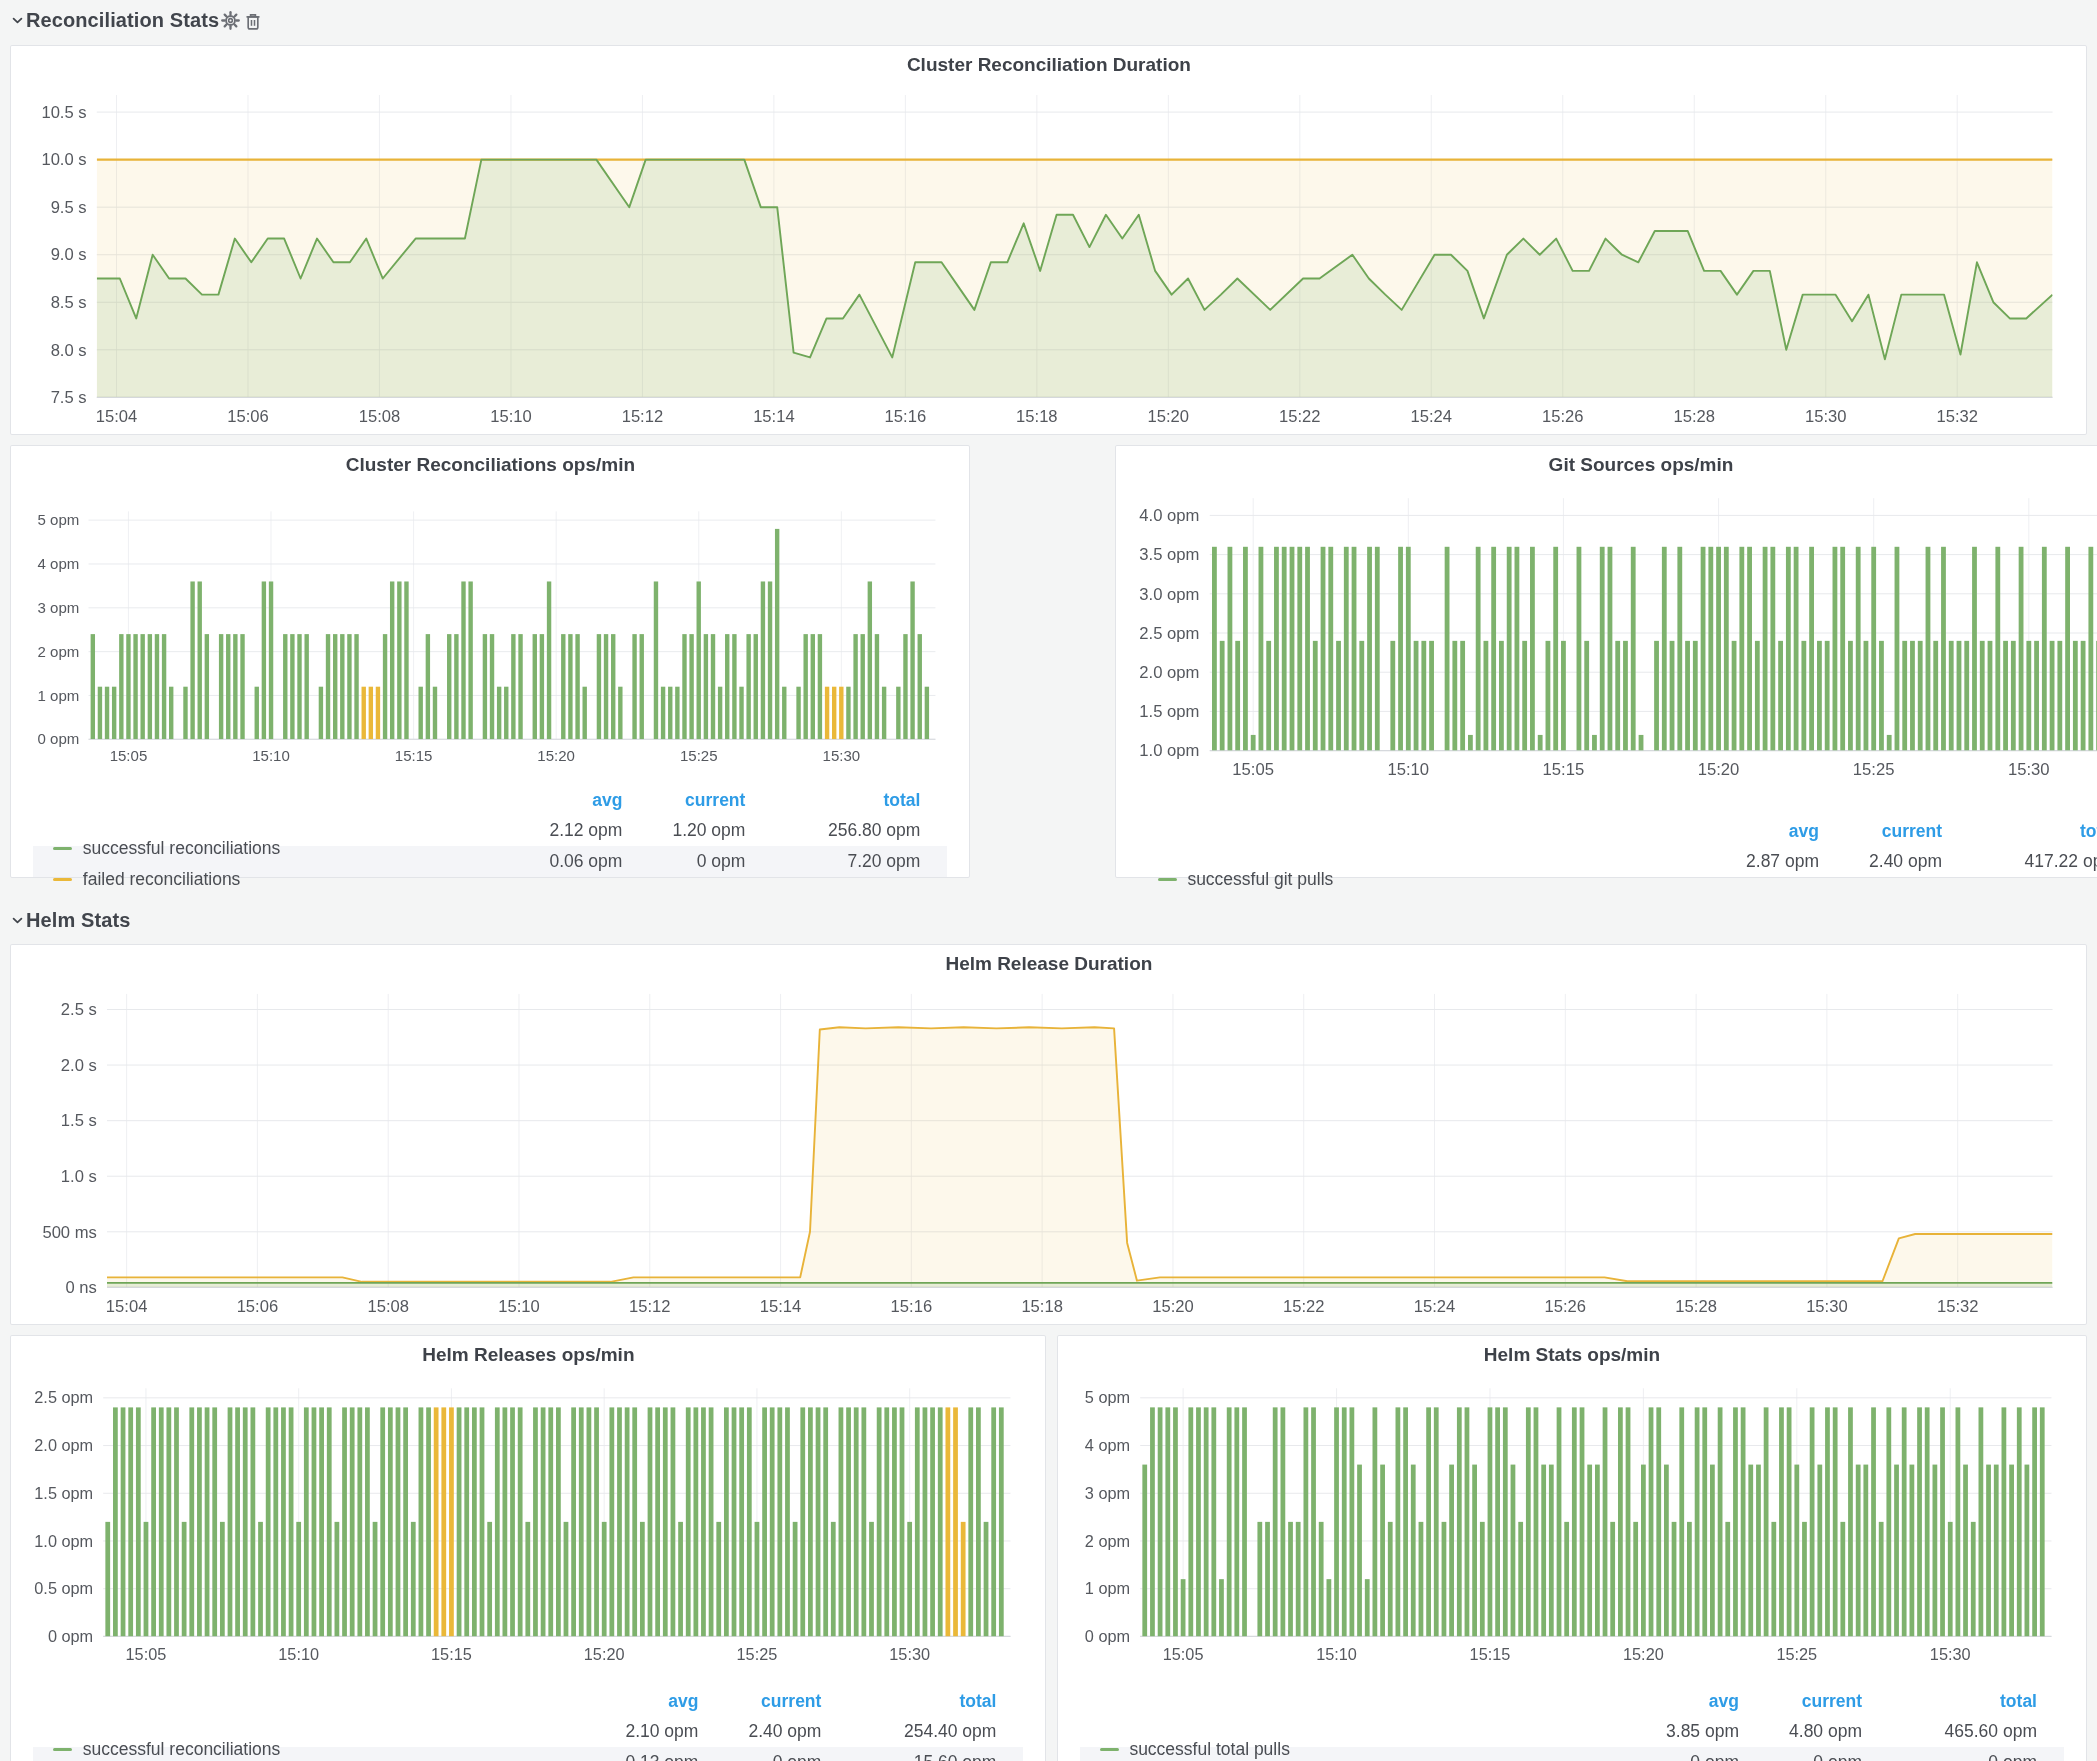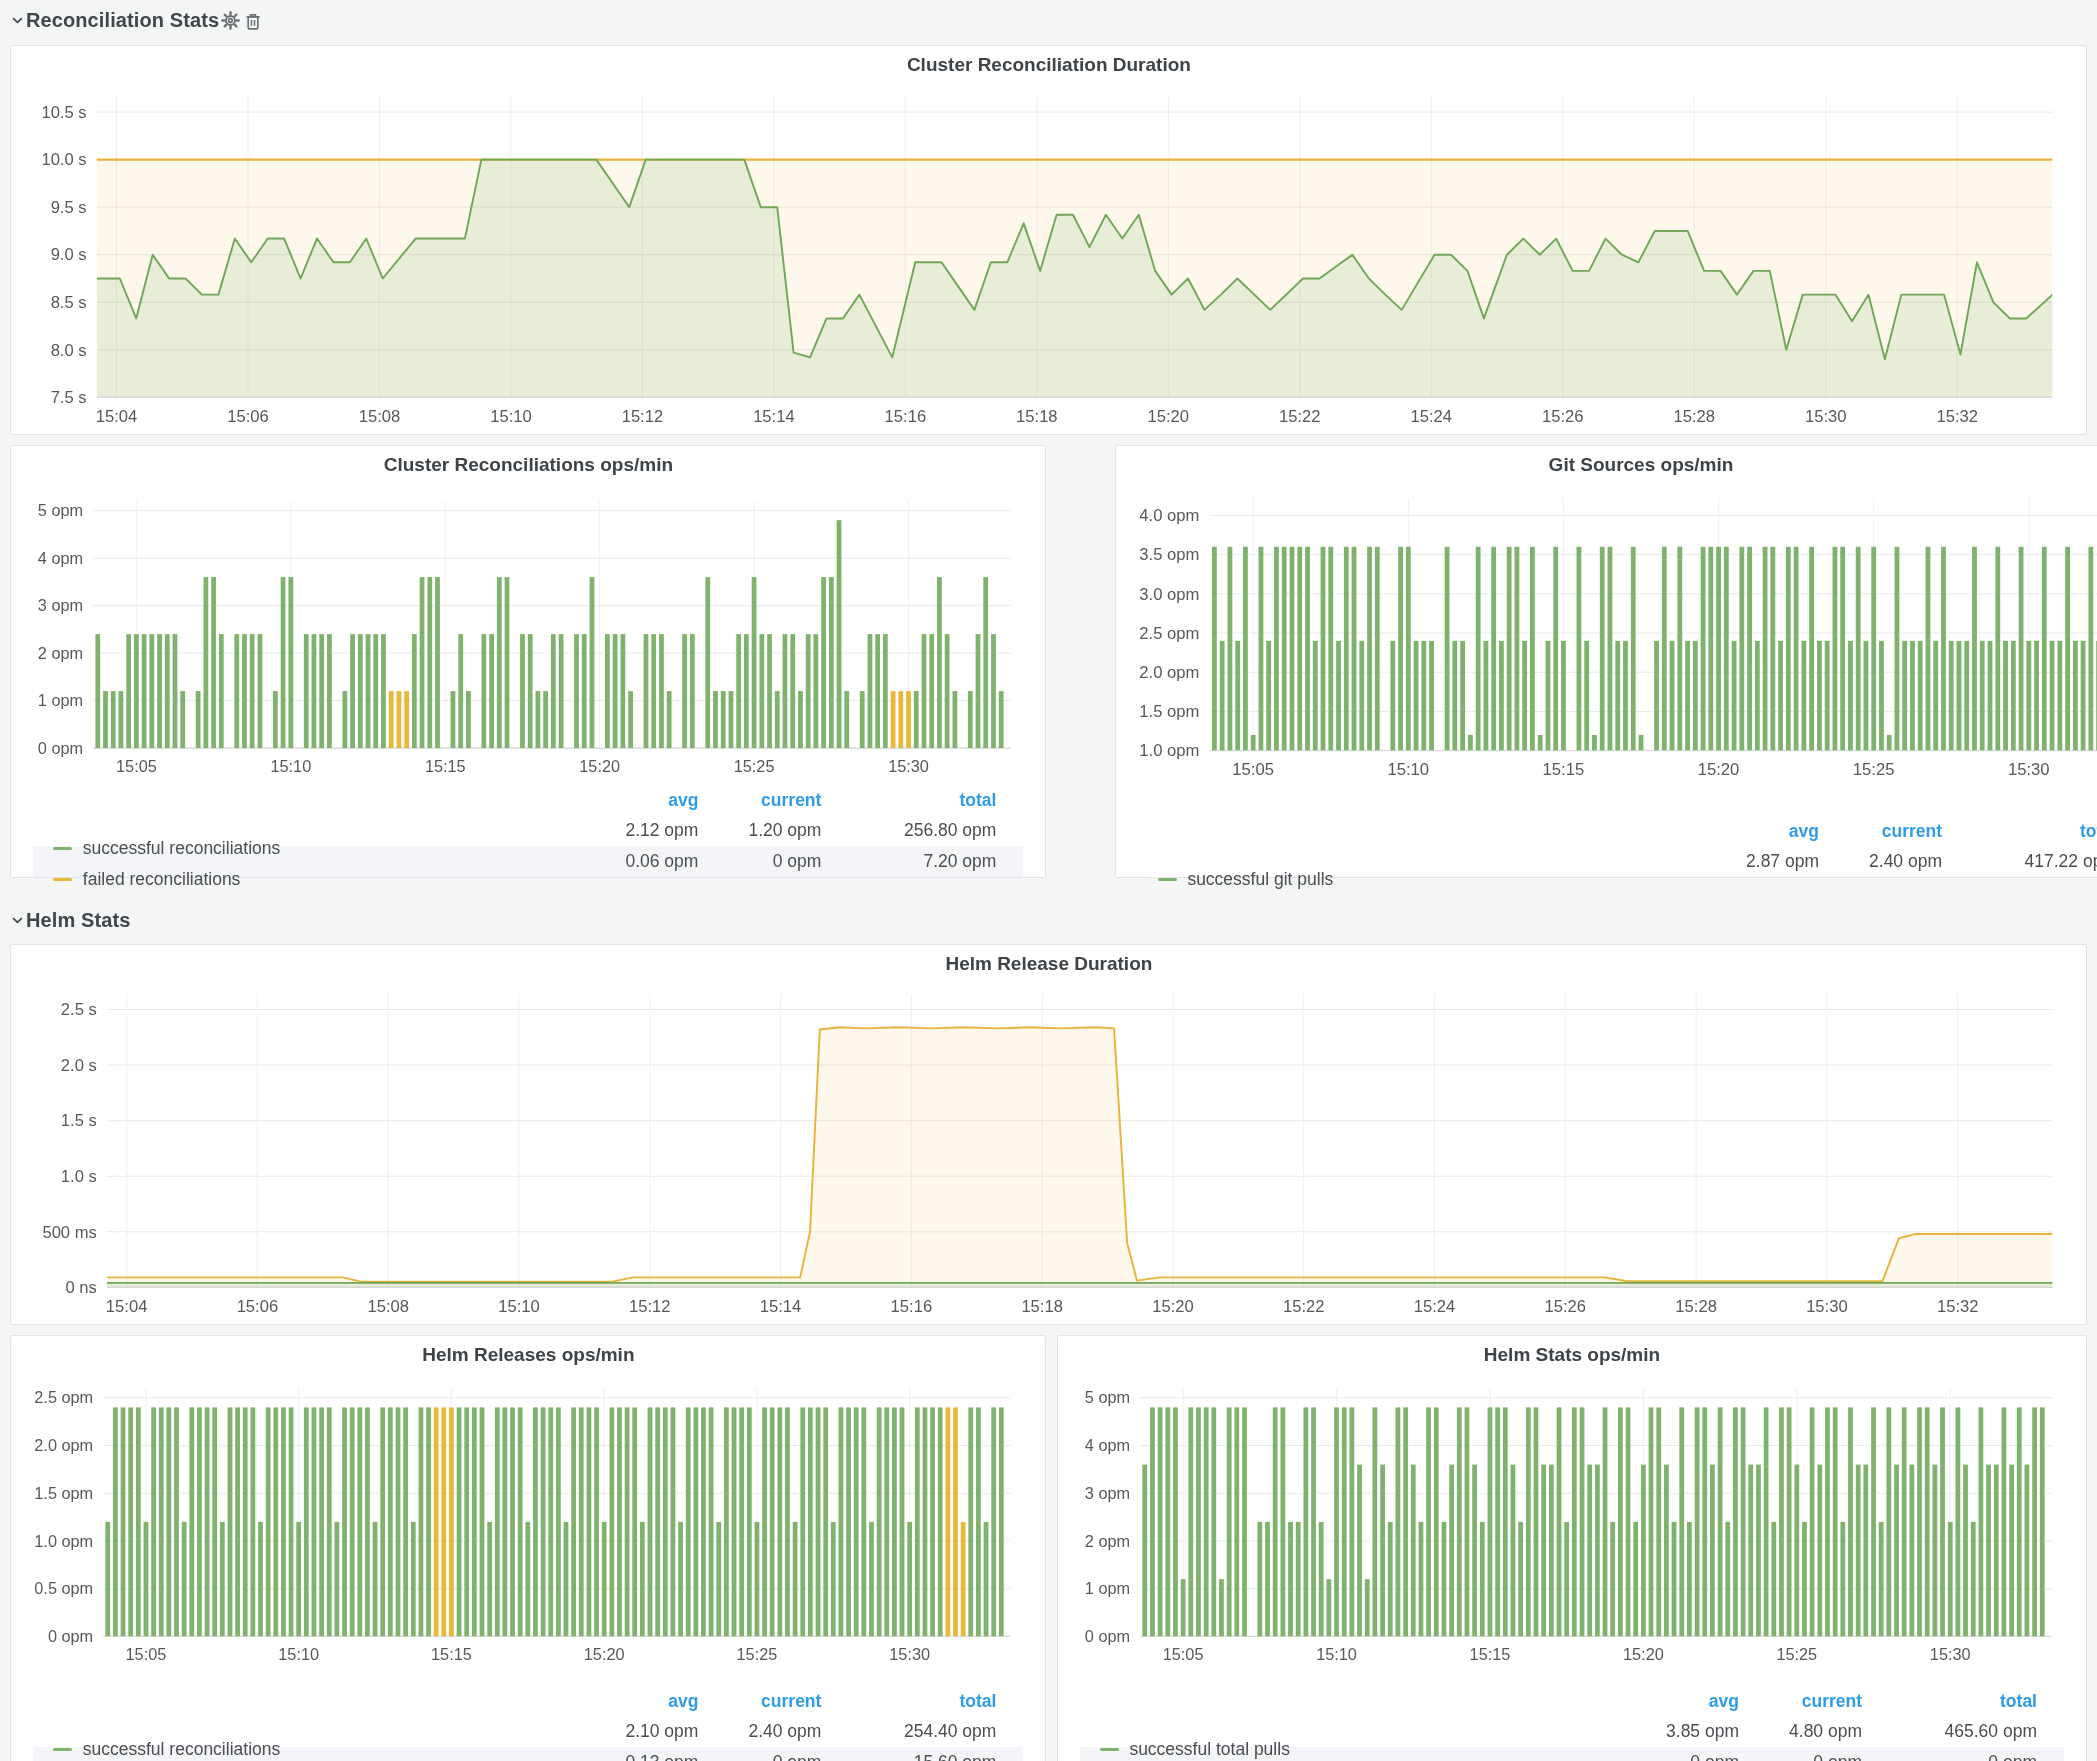--- a/index.html
+++ b/index.html
@@ -120,21 +120,21 @@
         <text x="1779.8588235294117" y="528" text-anchor="middle" class="tick">15:20</text>
         <text x="1985.976470588235" y="528" text-anchor="middle" class="tick">15:22</text>
         <text x="2192.0941176470587" y="528" text-anchor="middle" class="tick">15:24</text>
         <text x="2398.211764705882" y="528" text-anchor="middle" class="tick">15:26</text>
         <text x="2604.3294117647056" y="528" text-anchor="middle" class="tick">15:28</text>
         <text x="2810.4470588235295" y="528" text-anchor="middle" class="tick">15:30</text>
         <text x="3016.564705882353" y="528" text-anchor="middle" class="tick">15:32</text>
       </svg>
   </div>
 
-  <div class="panel" id="p2" style="left:10.4px;top:445px;width:1036px;height:433px;">
+  <div class="panel" id="p2" style="left:10.4px;top:445px;width:960px;height:433px;">
     <div class="panel-title">Cluster Reconciliations ops/min</div>
     <svg class="chart" style="height:304px;" viewBox="0 0 1580 468">
         <line x1="165.010101010101" x2="165.010101010101" y1="22" y2="416" stroke="#EDEEF1" stroke-width="1.5"></line>
         <line x1="411.4747474747475" x2="411.4747474747475" y1="22" y2="416" stroke="#EDEEF1" stroke-width="1.5"></line>
         <line x1="657.9393939393941" x2="657.9393939393941" y1="22" y2="416" stroke="#EDEEF1" stroke-width="1.5"></line>
         <line x1="904.4040404040404" x2="904.4040404040404" y1="22" y2="416" stroke="#EDEEF1" stroke-width="1.5"></line>
         <line x1="1150.8686868686868" x2="1150.8686868686868" y1="22" y2="416" stroke="#EDEEF1" stroke-width="1.5"></line>
         <line x1="1397.3333333333335" x2="1397.3333333333335" y1="22" y2="416" stroke="#EDEEF1" stroke-width="1.5"></line>
         <line x1="96" x2="1560" y1="37.15384615384619" y2="37.15384615384619" stroke="#E6E8EB" stroke-width="1.5"></line>
         <line x1="96" x2="1560" y1="112.92307692307695" y2="112.92307692307695" stroke="#E6E8EB" stroke-width="1.5"></line>

